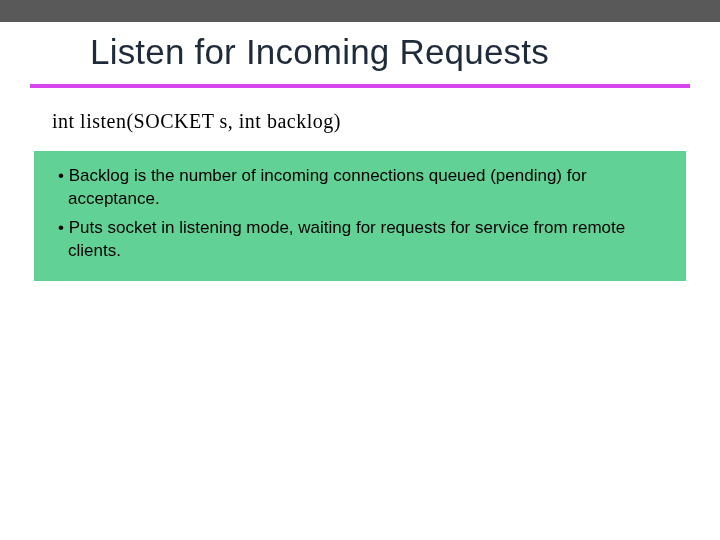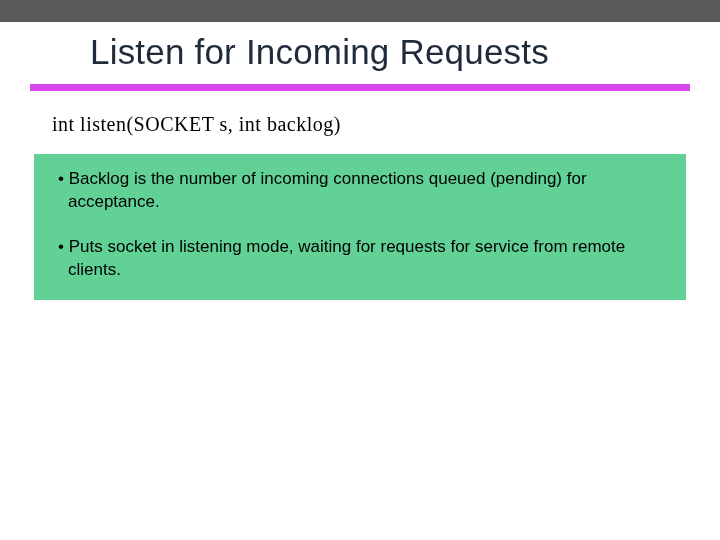--- a/index.html
+++ b/index.html
@@ -8,21 +8,21 @@
     font-family: Arial, Helvetica, sans-serif;
     background: #ffffff;
   }
   .top-bar {
     width: 100%;
     height: 22px;
     background: #595959;
   }
   .title-area {
     padding: 10px 50px 12px 60px;
-    border-bottom: 7px solid #d946ef;
+    border-bottom: 4px solid #d946ef;
     margin: 0 30px;
   }
   .title {
     font-size: 35px;
     color: #1f2a3a;
     font-weight: 400;
     letter-spacing: 0.2px;
   }
   .code-line {
     font-family: Liberation Serif, serif;
@@ -37,21 +37,21 @@
     padding: 14px 16px 18px 16px;
   }
   .bullet {
     font-size: 17px;
     color: #000000;
     line-height: 1.35;
     padding-left: 18px;
     text-indent: -10px;
   }
   .bullet + .bullet {
-    margin-top: 22px;
+    margin-top: 6px;
   }
   .bullet::before {
     content: "• ";
   }
 </style>
 </head>
 <body>
 
 <div class="top-bar"></div>
 

